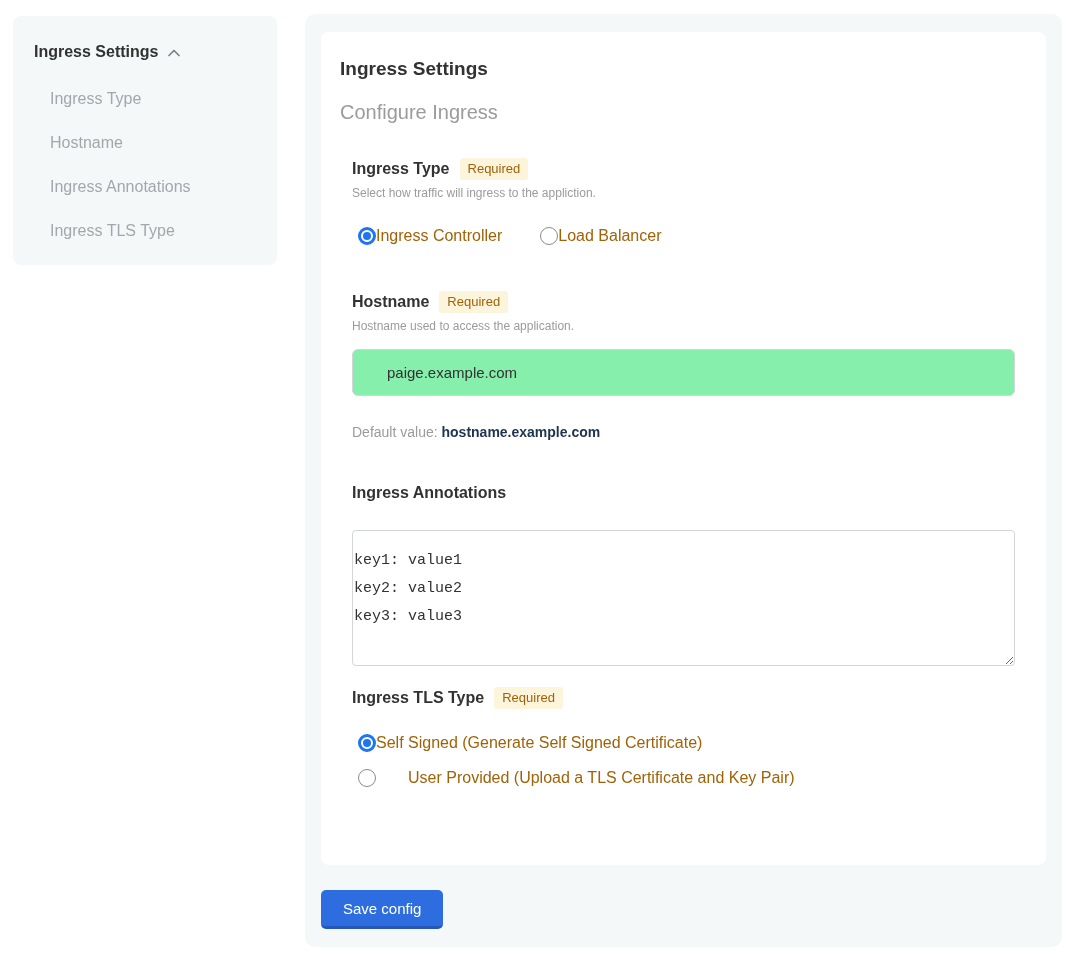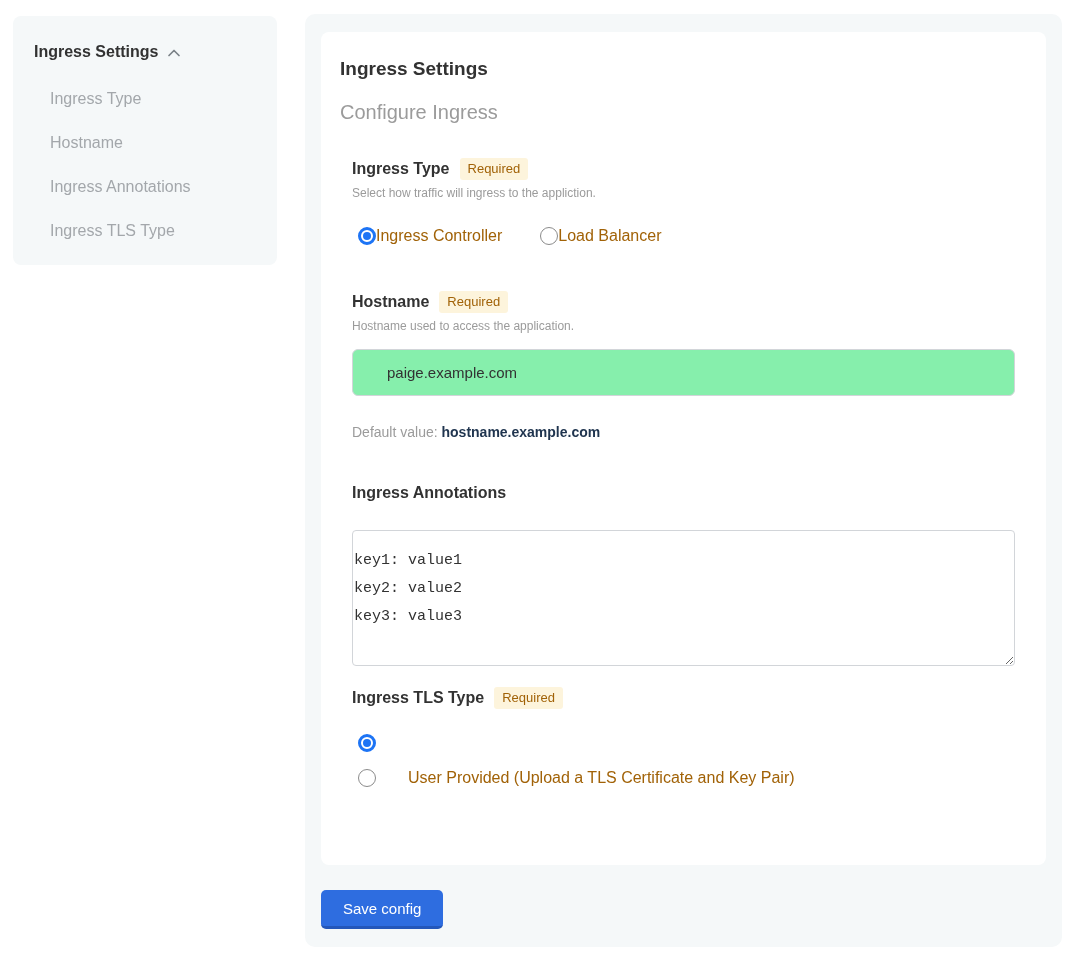--- a/index.html
+++ b/index.html
@@ -250,20 +250,21 @@
     </div>
 
     <div class="section sec-tls">
       <div class="section-heading-row">
         <span class="section-heading">Ingress TLS Type</span>
         <span class="required-badge">Required</span>
       </div>
       <div class="radio-stack">
         <label class="radio-option selected">
           <span class="radio-circle"></span>
+          <span class="radio-label">Self Signed (Generate Self Signed Certificate)</span>
         </label>
         <label class="radio-option">
           <span class="radio-circle"></span>
           <span class="radio-label">User Provided (Upload a TLS Certificate and Key Pair)</span>
         </label>
       </div>
     </div>
   </section>
 
   <button class="save-button">Save config</button>

